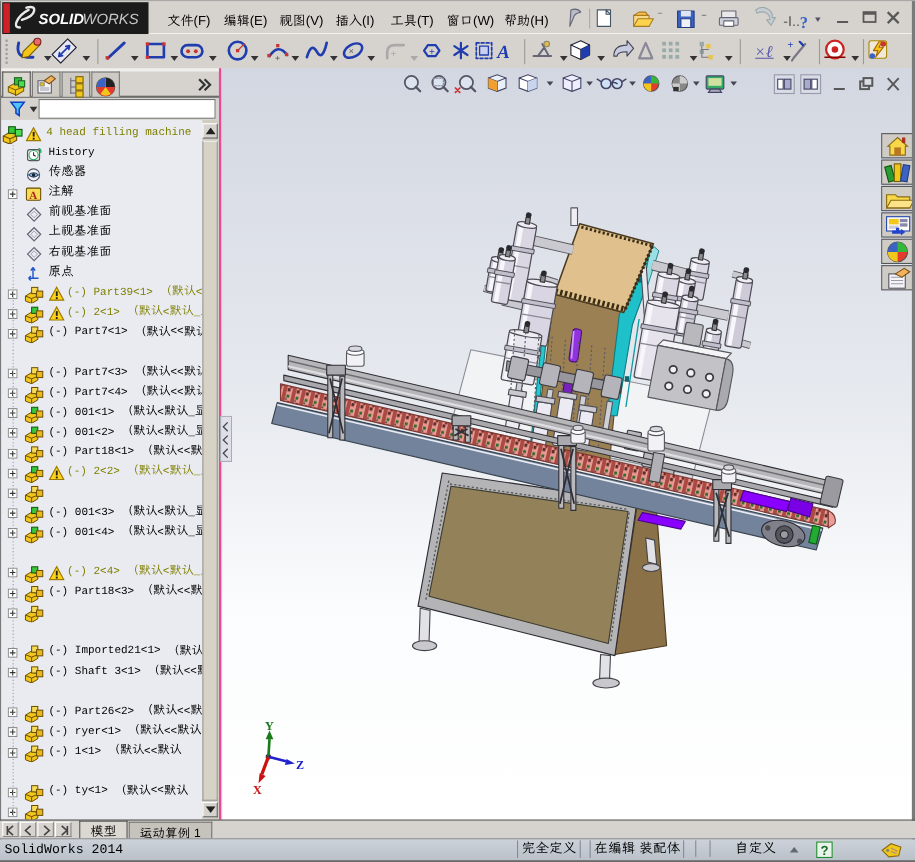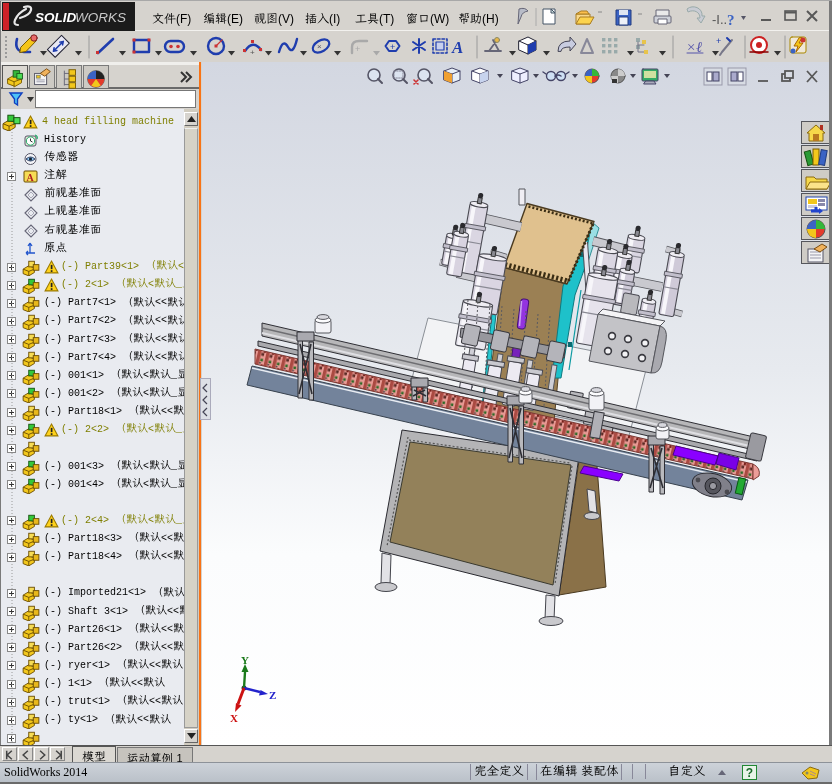--- a/index.html
+++ b/index.html
@@ -3,21 +3,21 @@
 *{margin:0;padding:0;box-sizing:border-box}
 html,body{width:832px;height:784px;overflow:hidden}
 body{font-family:"Liberation Sans",sans-serif;background:#d6d3ce;position:relative}
 .abs{position:absolute}
 .ck{display:inline-block}
 #menubar{position:absolute;left:0;top:0;width:832px;height:31px;background:#d6d3ce;border-bottom:1px solid #f2f1ee}
 #logo{position:absolute;left:2px;top:2px;width:133px;height:29px;background:#1b1b1b}
 #redbar{position:absolute;left:3px;top:3px;width:6px;height:27px;background:#cc2128}
 .menuitem{position:absolute;top:12px;height:16px;font-size:12px;color:#000;white-space:nowrap}
 #row2{position:absolute;left:0;top:31px;width:832px;height:31px;background:#d6d3ce}
-#panel{position:absolute;left:0;top:62px;width:201px;height:683px;background:#d6d3ce;border-right:2px solid #f97316}
+#panel{position:absolute;left:0;top:62px;width:201px;height:683px;background:#d6d3ce;border-right:2px solid #ec4899}
 #ptabs{position:absolute;left:0;top:3px;width:199px;height:24px;border-bottom:2px solid #6a6a6a}
 .ptab{position:absolute;top:0;height:23px;width:26px;background:#cdcac4;border:1px solid #7a7a7a;border-bottom:none}
 #filterrow{position:absolute;left:0;top:27px;width:199px;height:20px;background:#d6d3ce}
 #filterbox{position:absolute;left:35px;top:1px;width:161px;height:18px;background:#fff;border:1px solid #777}
 #treearea{position:absolute;left:0;top:47px;width:199px;height:636px;background:#e9ebf0;overflow:hidden}
 .trow{position:absolute;left:0;width:185px;height:18px;white-space:nowrap;overflow:hidden;font-family:"Liberation Mono",monospace;font-size:10px;line-height:18px}
 .trow .tx{vertical-align:0px;letter-spacing:0px}
 #viewport{position:absolute;left:202px;top:62px;width:627px;height:684px;background:linear-gradient(180deg,#d3d7e1 0%,#e7eaef 45%,#fbfcfd 72%,#ffffff 100%)}
 #tabrow{position:absolute;left:0;top:746px;width:832px;height:16px;background:#d6d3ce}
 #statusbar{position:absolute;left:0;top:762px;width:832px;height:22px;background:linear-gradient(180deg,#cdd2d9,#b8bfc7);border-top:1px solid #8d9299;font-size:12px}
@@ -488,36 +488,20 @@
         </svg>
         <span class="abs tx" style="left:44px">(-) Part7&lt;1&gt; <svg class="ck" width="33.0" height="11.6" viewBox="0 0 3000 1050" style="vertical-align:-2.8px" fill="#000">
             <use href="#gFF08" x="0"></use>
             <use href="#g9ED8" x="1000"></use>
             <use href="#g8BA4" x="2000"></use>
           </svg><span>&lt;&lt;</span><svg class="ck" width="22.0" height="11.6" viewBox="0 0 2000 1050" style="vertical-align:-2.8px" fill="#000">
             <use href="#g9ED8" x="0"></use>
             <use href="#g8BA4" x="1000"></use>
           </svg></span>
       </div>
-      <div class="trow" style="top:203.4px;color:#000">
-        <svg class="abs" style="left:7px;top:4.5px" width="9" height="9" viewBox="0 0 9 9">
-          <use href="#i-exp"></use>
-        </svg>
-        <svg class="abs" style="left:22px;top:2px" width="18px" height="16" viewBox="0 0 16 14">
-          <use href="#i-partY"></use>
-        </svg>
-        <span class="abs tx" style="left:44px">(-) Part7&lt;2&gt; <svg class="ck" width="33.0" height="11.6" viewBox="0 0 3000 1050" style="vertical-align:-2.8px" fill="#000">
-            <use href="#gFF08" x="0"></use>
-            <use href="#g9ED8" x="1000"></use>
-            <use href="#g8BA4" x="2000"></use>
-          </svg><span>&lt;&lt;</span><svg class="ck" width="22.0" height="11.6" viewBox="0 0 2000 1050" style="vertical-align:-2.8px" fill="#000">
-            <use href="#g9ED8" x="0"></use>
-            <use href="#g8BA4" x="1000"></use>
-          </svg></span>
-      </div>
       <div class="trow" style="top:221.6px;color:#000">
         <svg class="abs" style="left:7px;top:4.5px" width="9" height="9" viewBox="0 0 9 9">
           <use href="#i-exp"></use>
         </svg>
         <svg class="abs" style="left:22px;top:2px" width="18px" height="16" viewBox="0 0 16 14">
           <use href="#i-partY"></use>
         </svg>
         <span class="abs tx" style="left:44px">(-) Part7&lt;3&gt; <svg class="ck" width="33.0" height="11.6" viewBox="0 0 3000 1050" style="vertical-align:-2.8px" fill="#000">
             <use href="#gFF08" x="0"></use>
             <use href="#g9ED8" x="1000"></use>
@@ -697,130 +681,90 @@
             <use href="#g8BA4" x="1000"></use>
           </svg></span>
       </div>
       <div class="trow" style="top:439.1px;color:#000">
         <svg class="abs" style="left:7px;top:4.5px" width="9" height="9" viewBox="0 0 9 9">
           <use href="#i-exp"></use>
         </svg>
         <svg class="abs" style="left:22px;top:2px" width="18px" height="16" viewBox="0 0 16 14">
           <use href="#i-partY"></use>
         </svg>
-        <span class="abs tx" style="left:44px">(-) Part18&lt;4&gt; <svg class="ck" width="33.0" height="11.6" viewBox="0 0 3000 1050" style="vertical-align:-2.8px" fill="#000">
+      </div>
+      <div class="trow" style="top:475.4px;color:#000">
+        <svg class="abs" style="left:7px;top:4.5px" width="9" height="9" viewBox="0 0 9 9">
+          <use href="#i-exp"></use>
+        </svg>
+        <svg class="abs" style="left:22px;top:2px" width="18px" height="16" viewBox="0 0 16 14">
+          <use href="#i-partY"></use>
+        </svg>
+        <span class="abs tx" style="left:44px">(-) Imported21&lt;1&gt; <svg class="ck" width="33.0" height="11.6" viewBox="0 0 3000 1050" style="vertical-align:-2.8px" fill="#000">
+            <use href="#gFF08" x="0"></use>
+            <use href="#g9ED8" x="1000"></use>
+            <use href="#g8BA4" x="2000"></use>
+          </svg></span>
+      </div>
+      <div class="trow" style="top:493.5px;color:#000">
+        <svg class="abs" style="left:7px;top:4.5px" width="9" height="9" viewBox="0 0 9 9">
+          <use href="#i-exp"></use>
+        </svg>
+        <svg class="abs" style="left:22px;top:2px" width="18px" height="16" viewBox="0 0 16 14">
+          <use href="#i-partY"></use>
+        </svg>
+        <span class="abs tx" style="left:44px">(-) Shaft 3&lt;1&gt; <svg class="ck" width="33.0" height="11.6" viewBox="0 0 3000 1050" style="vertical-align:-2.8px" fill="#000">
             <use href="#gFF08" x="0"></use>
             <use href="#g9ED8" x="1000"></use>
             <use href="#g8BA4" x="2000"></use>
           </svg><span>&lt;&lt;</span><svg class="ck" width="22.0" height="11.6" viewBox="0 0 2000 1050" style="vertical-align:-2.8px" fill="#000">
             <use href="#g9ED8" x="0"></use>
             <use href="#g8BA4" x="1000"></use>
           </svg></span>
       </div>
-      <div class="trow" style="top:475.4px;color:#000">
-        <svg class="abs" style="left:7px;top:4.5px" width="9" height="9" viewBox="0 0 9 9">
-          <use href="#i-exp"></use>
-        </svg>
-        <svg class="abs" style="left:22px;top:2px" width="18px" height="16" viewBox="0 0 16 14">
-          <use href="#i-partY"></use>
-        </svg>
-        <span class="abs tx" style="left:44px">(-) Imported21&lt;1&gt; <svg class="ck" width="33.0" height="11.6" viewBox="0 0 3000 1050" style="vertical-align:-2.8px" fill="#000">
-            <use href="#gFF08" x="0"></use>
-            <use href="#g9ED8" x="1000"></use>
-            <use href="#g8BA4" x="2000"></use>
-          </svg></span>
-      </div>
-      <div class="trow" style="top:493.5px;color:#000">
-        <svg class="abs" style="left:7px;top:4.5px" width="9" height="9" viewBox="0 0 9 9">
-          <use href="#i-exp"></use>
-        </svg>
-        <svg class="abs" style="left:22px;top:2px" width="18px" height="16" viewBox="0 0 16 14">
-          <use href="#i-partY"></use>
-        </svg>
-        <span class="abs tx" style="left:44px">(-) Shaft 3&lt;1&gt; <svg class="ck" width="33.0" height="11.6" viewBox="0 0 3000 1050" style="vertical-align:-2.8px" fill="#000">
+      <div class="trow" style="top:529.8px;color:#000">
+        <svg class="abs" style="left:7px;top:4.5px" width="9" height="9" viewBox="0 0 9 9">
+          <use href="#i-exp"></use>
+        </svg>
+        <svg class="abs" style="left:22px;top:2px" width="18px" height="16" viewBox="0 0 16 14">
+          <use href="#i-partY"></use>
+        </svg>
+        <span class="abs tx" style="left:44px">(-) Part26&lt;2&gt; <svg class="ck" width="33.0" height="11.6" viewBox="0 0 3000 1050" style="vertical-align:-2.8px" fill="#000">
             <use href="#gFF08" x="0"></use>
             <use href="#g9ED8" x="1000"></use>
             <use href="#g8BA4" x="2000"></use>
           </svg><span>&lt;&lt;</span><svg class="ck" width="22.0" height="11.6" viewBox="0 0 2000 1050" style="vertical-align:-2.8px" fill="#000">
             <use href="#g9ED8" x="0"></use>
             <use href="#g8BA4" x="1000"></use>
           </svg></span>
       </div>
-      <div class="trow" style="top:511.6px;color:#000">
-        <svg class="abs" style="left:7px;top:4.5px" width="9" height="9" viewBox="0 0 9 9">
-          <use href="#i-exp"></use>
-        </svg>
-        <svg class="abs" style="left:22px;top:2px" width="18px" height="16" viewBox="0 0 16 14">
-          <use href="#i-partY"></use>
-        </svg>
-        <span class="abs tx" style="left:44px">(-) Part26&lt;1&gt; <svg class="ck" width="33.0" height="11.6" viewBox="0 0 3000 1050" style="vertical-align:-2.8px" fill="#000">
+      <div class="trow" style="top:547.9px;color:#000">
+        <svg class="abs" style="left:7px;top:4.5px" width="9" height="9" viewBox="0 0 9 9">
+          <use href="#i-exp"></use>
+        </svg>
+        <svg class="abs" style="left:22px;top:2px" width="18px" height="16" viewBox="0 0 16 14">
+          <use href="#i-partY"></use>
+        </svg>
+        <span class="abs tx" style="left:44px">(-) ryer&lt;1&gt; <svg class="ck" width="33.0" height="11.6" viewBox="0 0 3000 1050" style="vertical-align:-2.8px" fill="#000">
             <use href="#gFF08" x="0"></use>
             <use href="#g9ED8" x="1000"></use>
             <use href="#g8BA4" x="2000"></use>
           </svg><span>&lt;&lt;</span><svg class="ck" width="22.0" height="11.6" viewBox="0 0 2000 1050" style="vertical-align:-2.8px" fill="#000">
             <use href="#g9ED8" x="0"></use>
             <use href="#g8BA4" x="1000"></use>
           </svg></span>
       </div>
-      <div class="trow" style="top:529.8px;color:#000">
-        <svg class="abs" style="left:7px;top:4.5px" width="9" height="9" viewBox="0 0 9 9">
-          <use href="#i-exp"></use>
-        </svg>
-        <svg class="abs" style="left:22px;top:2px" width="18px" height="16" viewBox="0 0 16 14">
-          <use href="#i-partY"></use>
-        </svg>
-        <span class="abs tx" style="left:44px">(-) Part26&lt;2&gt; <svg class="ck" width="33.0" height="11.6" viewBox="0 0 3000 1050" style="vertical-align:-2.8px" fill="#000">
-            <use href="#gFF08" x="0"></use>
-            <use href="#g9ED8" x="1000"></use>
-            <use href="#g8BA4" x="2000"></use>
-          </svg><span>&lt;&lt;</span><svg class="ck" width="22.0" height="11.6" viewBox="0 0 2000 1050" style="vertical-align:-2.8px" fill="#000">
-            <use href="#g9ED8" x="0"></use>
-            <use href="#g8BA4" x="1000"></use>
-          </svg></span>
-      </div>
-      <div class="trow" style="top:547.9px;color:#000">
-        <svg class="abs" style="left:7px;top:4.5px" width="9" height="9" viewBox="0 0 9 9">
-          <use href="#i-exp"></use>
-        </svg>
-        <svg class="abs" style="left:22px;top:2px" width="18px" height="16" viewBox="0 0 16 14">
-          <use href="#i-partY"></use>
-        </svg>
-        <span class="abs tx" style="left:44px">(-) ryer&lt;1&gt; <svg class="ck" width="33.0" height="11.6" viewBox="0 0 3000 1050" style="vertical-align:-2.8px" fill="#000">
-            <use href="#gFF08" x="0"></use>
-            <use href="#g9ED8" x="1000"></use>
-            <use href="#g8BA4" x="2000"></use>
-          </svg><span>&lt;&lt;</span><svg class="ck" width="22.0" height="11.6" viewBox="0 0 2000 1050" style="vertical-align:-2.8px" fill="#000">
-            <use href="#g9ED8" x="0"></use>
-            <use href="#g8BA4" x="1000"></use>
-          </svg></span>
-      </div>
       <div class="trow" style="top:566.0px;color:#000">
         <svg class="abs" style="left:7px;top:4.5px" width="9" height="9" viewBox="0 0 9 9">
           <use href="#i-exp"></use>
         </svg>
         <svg class="abs" style="left:22px;top:2px" width="18px" height="16" viewBox="0 0 16 14">
           <use href="#i-partY"></use>
         </svg>
         <span class="abs tx" style="left:44px">(-) 1&lt;1&gt; <svg class="ck" width="33.0" height="11.6" viewBox="0 0 3000 1050" style="vertical-align:-2.8px" fill="#000">
-            <use href="#gFF08" x="0"></use>
-            <use href="#g9ED8" x="1000"></use>
-            <use href="#g8BA4" x="2000"></use>
-          </svg><span>&lt;&lt;</span><svg class="ck" width="22.0" height="11.6" viewBox="0 0 2000 1050" style="vertical-align:-2.8px" fill="#000">
-            <use href="#g9ED8" x="0"></use>
-            <use href="#g8BA4" x="1000"></use>
-          </svg></span>
-      </div>
-      <div class="trow" style="top:584.2px;color:#000">
-        <svg class="abs" style="left:7px;top:4.5px" width="9" height="9" viewBox="0 0 9 9">
-          <use href="#i-exp"></use>
-        </svg>
-        <svg class="abs" style="left:22px;top:2px" width="18px" height="16" viewBox="0 0 16 14">
-          <use href="#i-partY"></use>
-        </svg>
-        <span class="abs tx" style="left:44px">(-) trut&lt;1&gt; <svg class="ck" width="33.0" height="11.6" viewBox="0 0 3000 1050" style="vertical-align:-2.8px" fill="#000">
             <use href="#gFF08" x="0"></use>
             <use href="#g9ED8" x="1000"></use>
             <use href="#g8BA4" x="2000"></use>
           </svg><span>&lt;&lt;</span><svg class="ck" width="22.0" height="11.6" viewBox="0 0 2000 1050" style="vertical-align:-2.8px" fill="#000">
             <use href="#g9ED8" x="0"></use>
             <use href="#g8BA4" x="1000"></use>
           </svg></span>
       </div>
       <div class="trow" style="top:602.3px;color:#000">
         <svg class="abs" style="left:7px;top:4.5px" width="9" height="9" viewBox="0 0 9 9">
@@ -1262,21 +1206,21 @@
       <use href="#g578B" x="1000"></use>
     </svg></div>
 <div style="position:absolute;left:117px;top:747px;width:76px;height:15px;background:#c6c3bd;border:1px solid #777;border-bottom:none;text-align:center"><svg class="ck" width="46.0" height="12.1" viewBox="0 0 4000 1050" style="vertical-align:-2.9px" fill="#000">
       <use href="#g8FD0" x="0"></use>
       <use href="#g52A8" x="1000"></use>
       <use href="#g7B97" x="2000"></use>
       <use href="#g4F8B" x="3000"></use>
     </svg><span style="font-size:11px"> 1</span></div>
 <div style="position:absolute;left:0;top:745px;width:832px;height:1px;background:#555"></div>
 <div id="statusbar"></div>
-<div class="statbox" style="left:4px;top:765px;font-family:Liberation Serif, serif;font-size:12px">SolidWorks 2014</div>
+<div class="statbox" style="left:4px;top:765px;font-family:Liberation Mono, monospace;font-size:12px">SolidWorks 2014</div>
 <div class="statbox" style="left:470px;top:764px;border-left:1px solid #889;border-right:1px solid #889;padding:0 3px"><svg class="ck" width="50.0" height="13.1" viewBox="0 0 4000 1050" style="vertical-align:-3.1px" fill="#000">
       <use href="#g5B8C" x="0"></use>
       <use href="#g5168" x="1000"></use>
       <use href="#g5B9A" x="2000"></use>
       <use href="#g4E49" x="3000"></use>
     </svg></div>
 <div class="statbox" style="left:536px;top:764px;border-left:1px solid #889;border-right:1px solid #889;padding:0 3px"><svg class="ck" width="37.5" height="13.1" viewBox="0 0 3000 1050" style="vertical-align:-3.1px" fill="#000">
       <use href="#g5728" x="0"></use>
       <use href="#g7F16" x="1000"></use>
       <use href="#g8F91" x="2000"></use>

